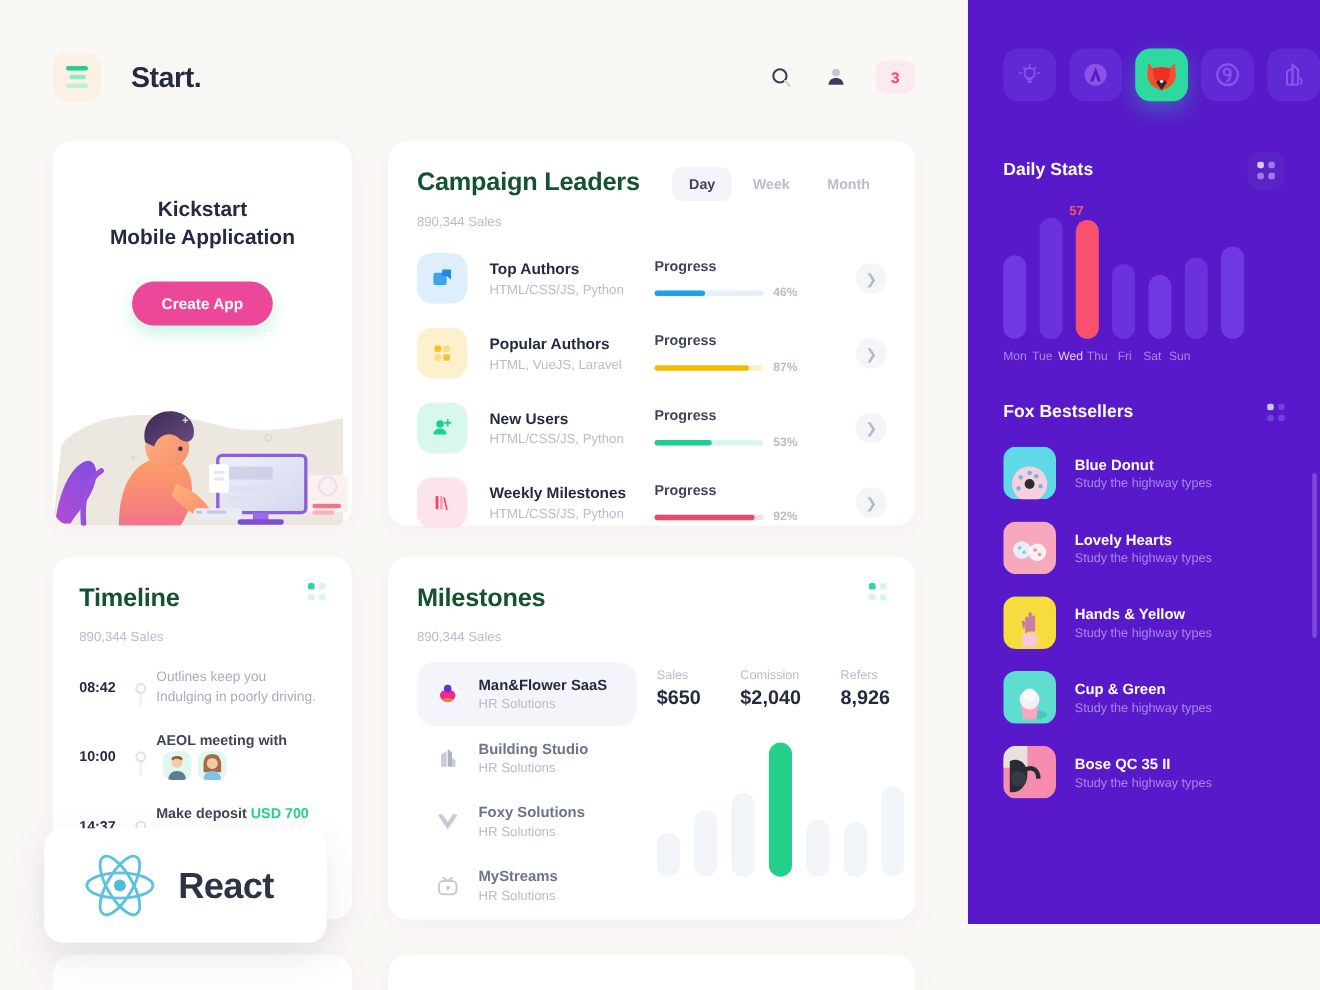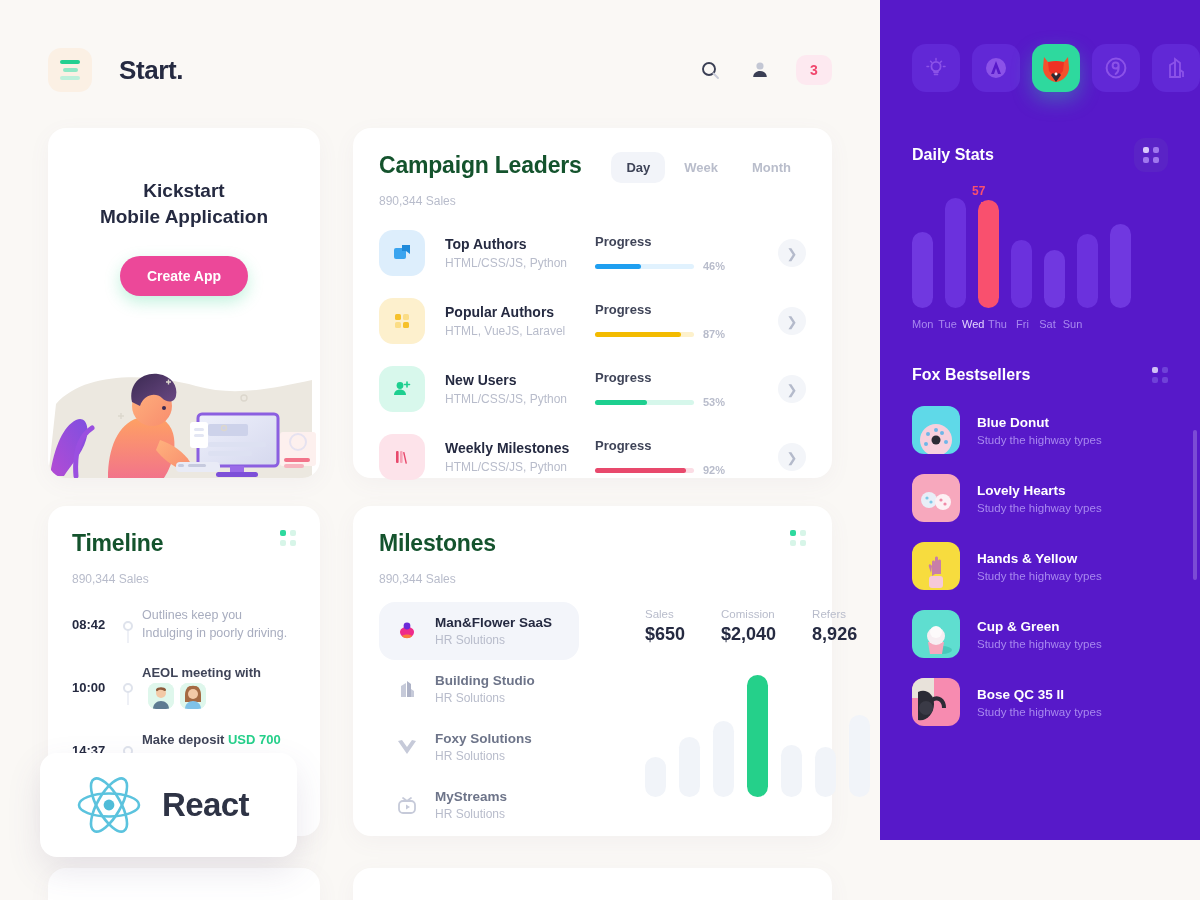--- a/index.html
+++ b/index.html
@@ -148,21 +148,21 @@
     position: absolute; left: 40px; top: 753px;
     width: 257px; height: 104px;
     background: #fff; border-radius: 17px;
     box-shadow: 0 14px 34px rgba(90,80,120,0.13);
     display: flex; align-items: center; gap: 20px;
     padding-left: 36px; z-index: 20;
   }
   .react-word { font-size: 33px; font-weight: 700; color: #2e3345; letter-spacing: -0.6px; }
 
   
-  .ms-body { display: flex; margin-top: 16px; gap: 48px; }
+  .ms-body { display: flex; margin-top: 16px; }
   .ms-left { width: 200px; flex: none; }
   .ms-row { display: flex; align-items: center; height: 58px; padding: 0 14px; border-radius: 16px; }
   .ms-row.active { background: #f3f5fa; }
   .ms-ico { width: 28px; flex: none; display: flex; align-items: center; justify-content: center; }
   .ms-txt { margin-left: 14px; }
   .ms-name { font-size: 13.5px; font-weight: 700; color: #6d7489; }
   .ms-row.active .ms-name { color: #252a41; }
   .ms-sub { margin-top: 3px; font-size: 12px; color: #b8bccb; }
   .ms-right { flex: 1; padding-left: 18px; }
   .ms-stats { display: flex; gap: 36px; padding-top: 6px; }

